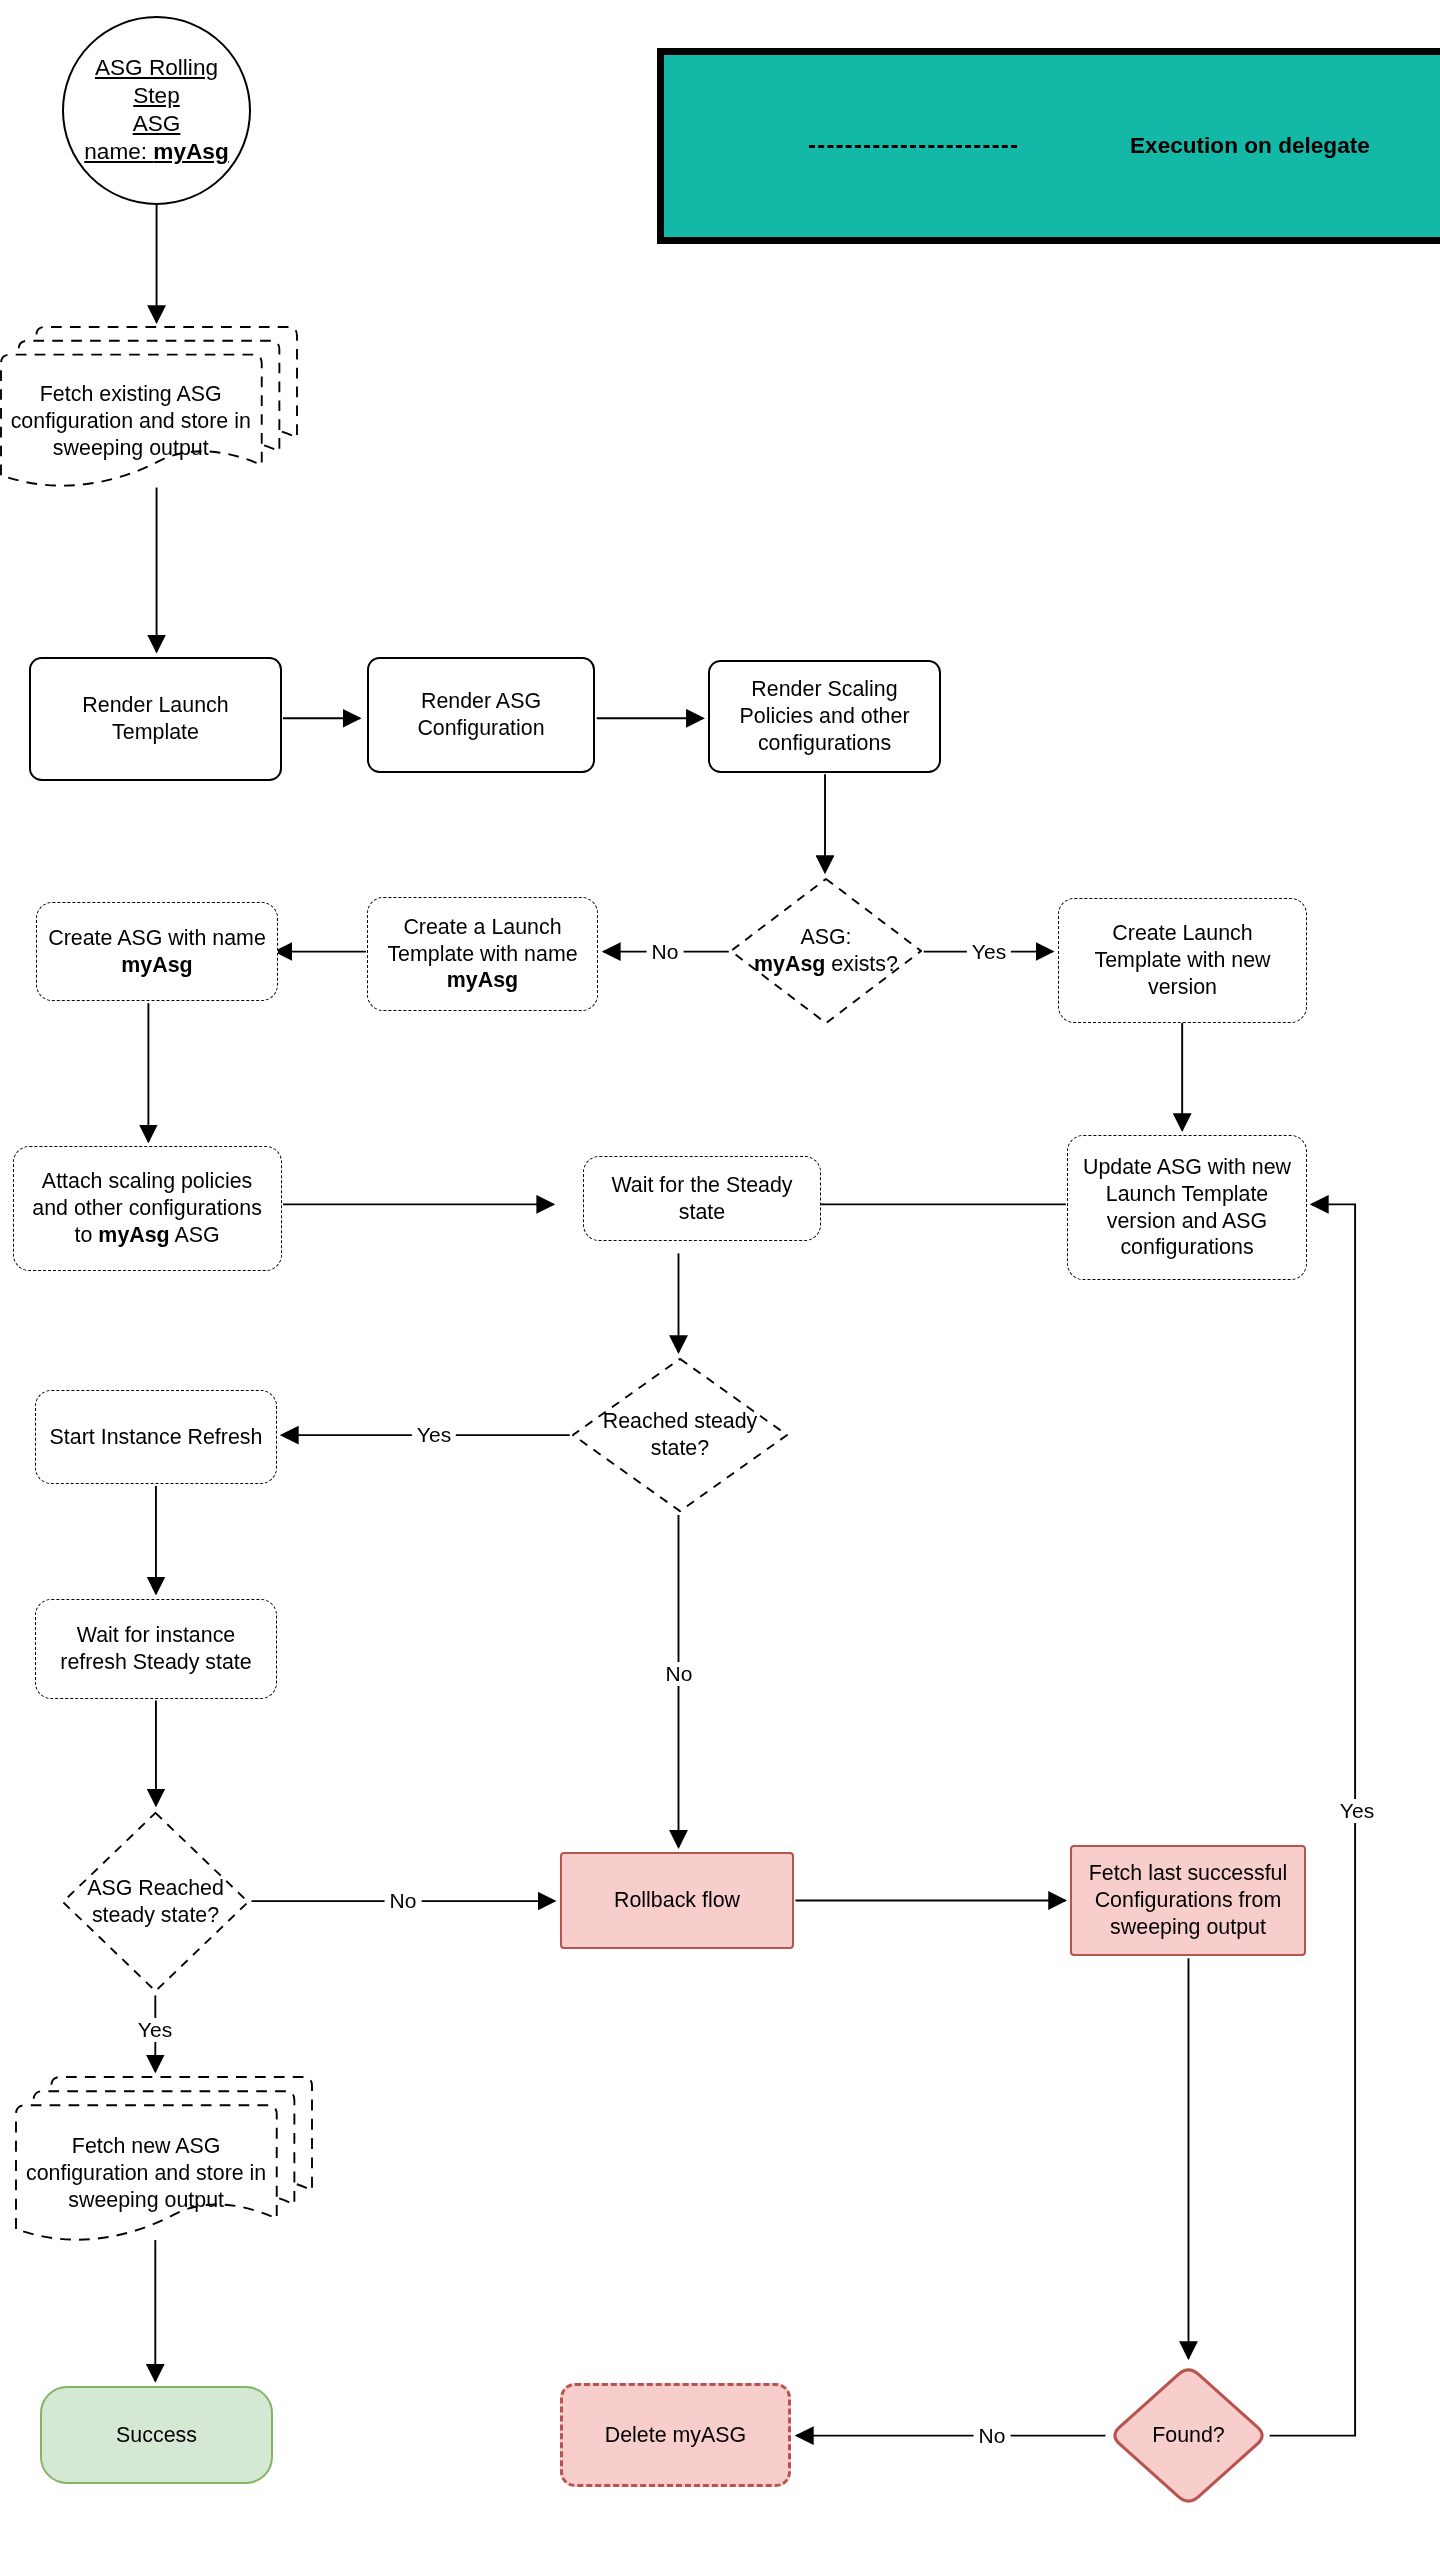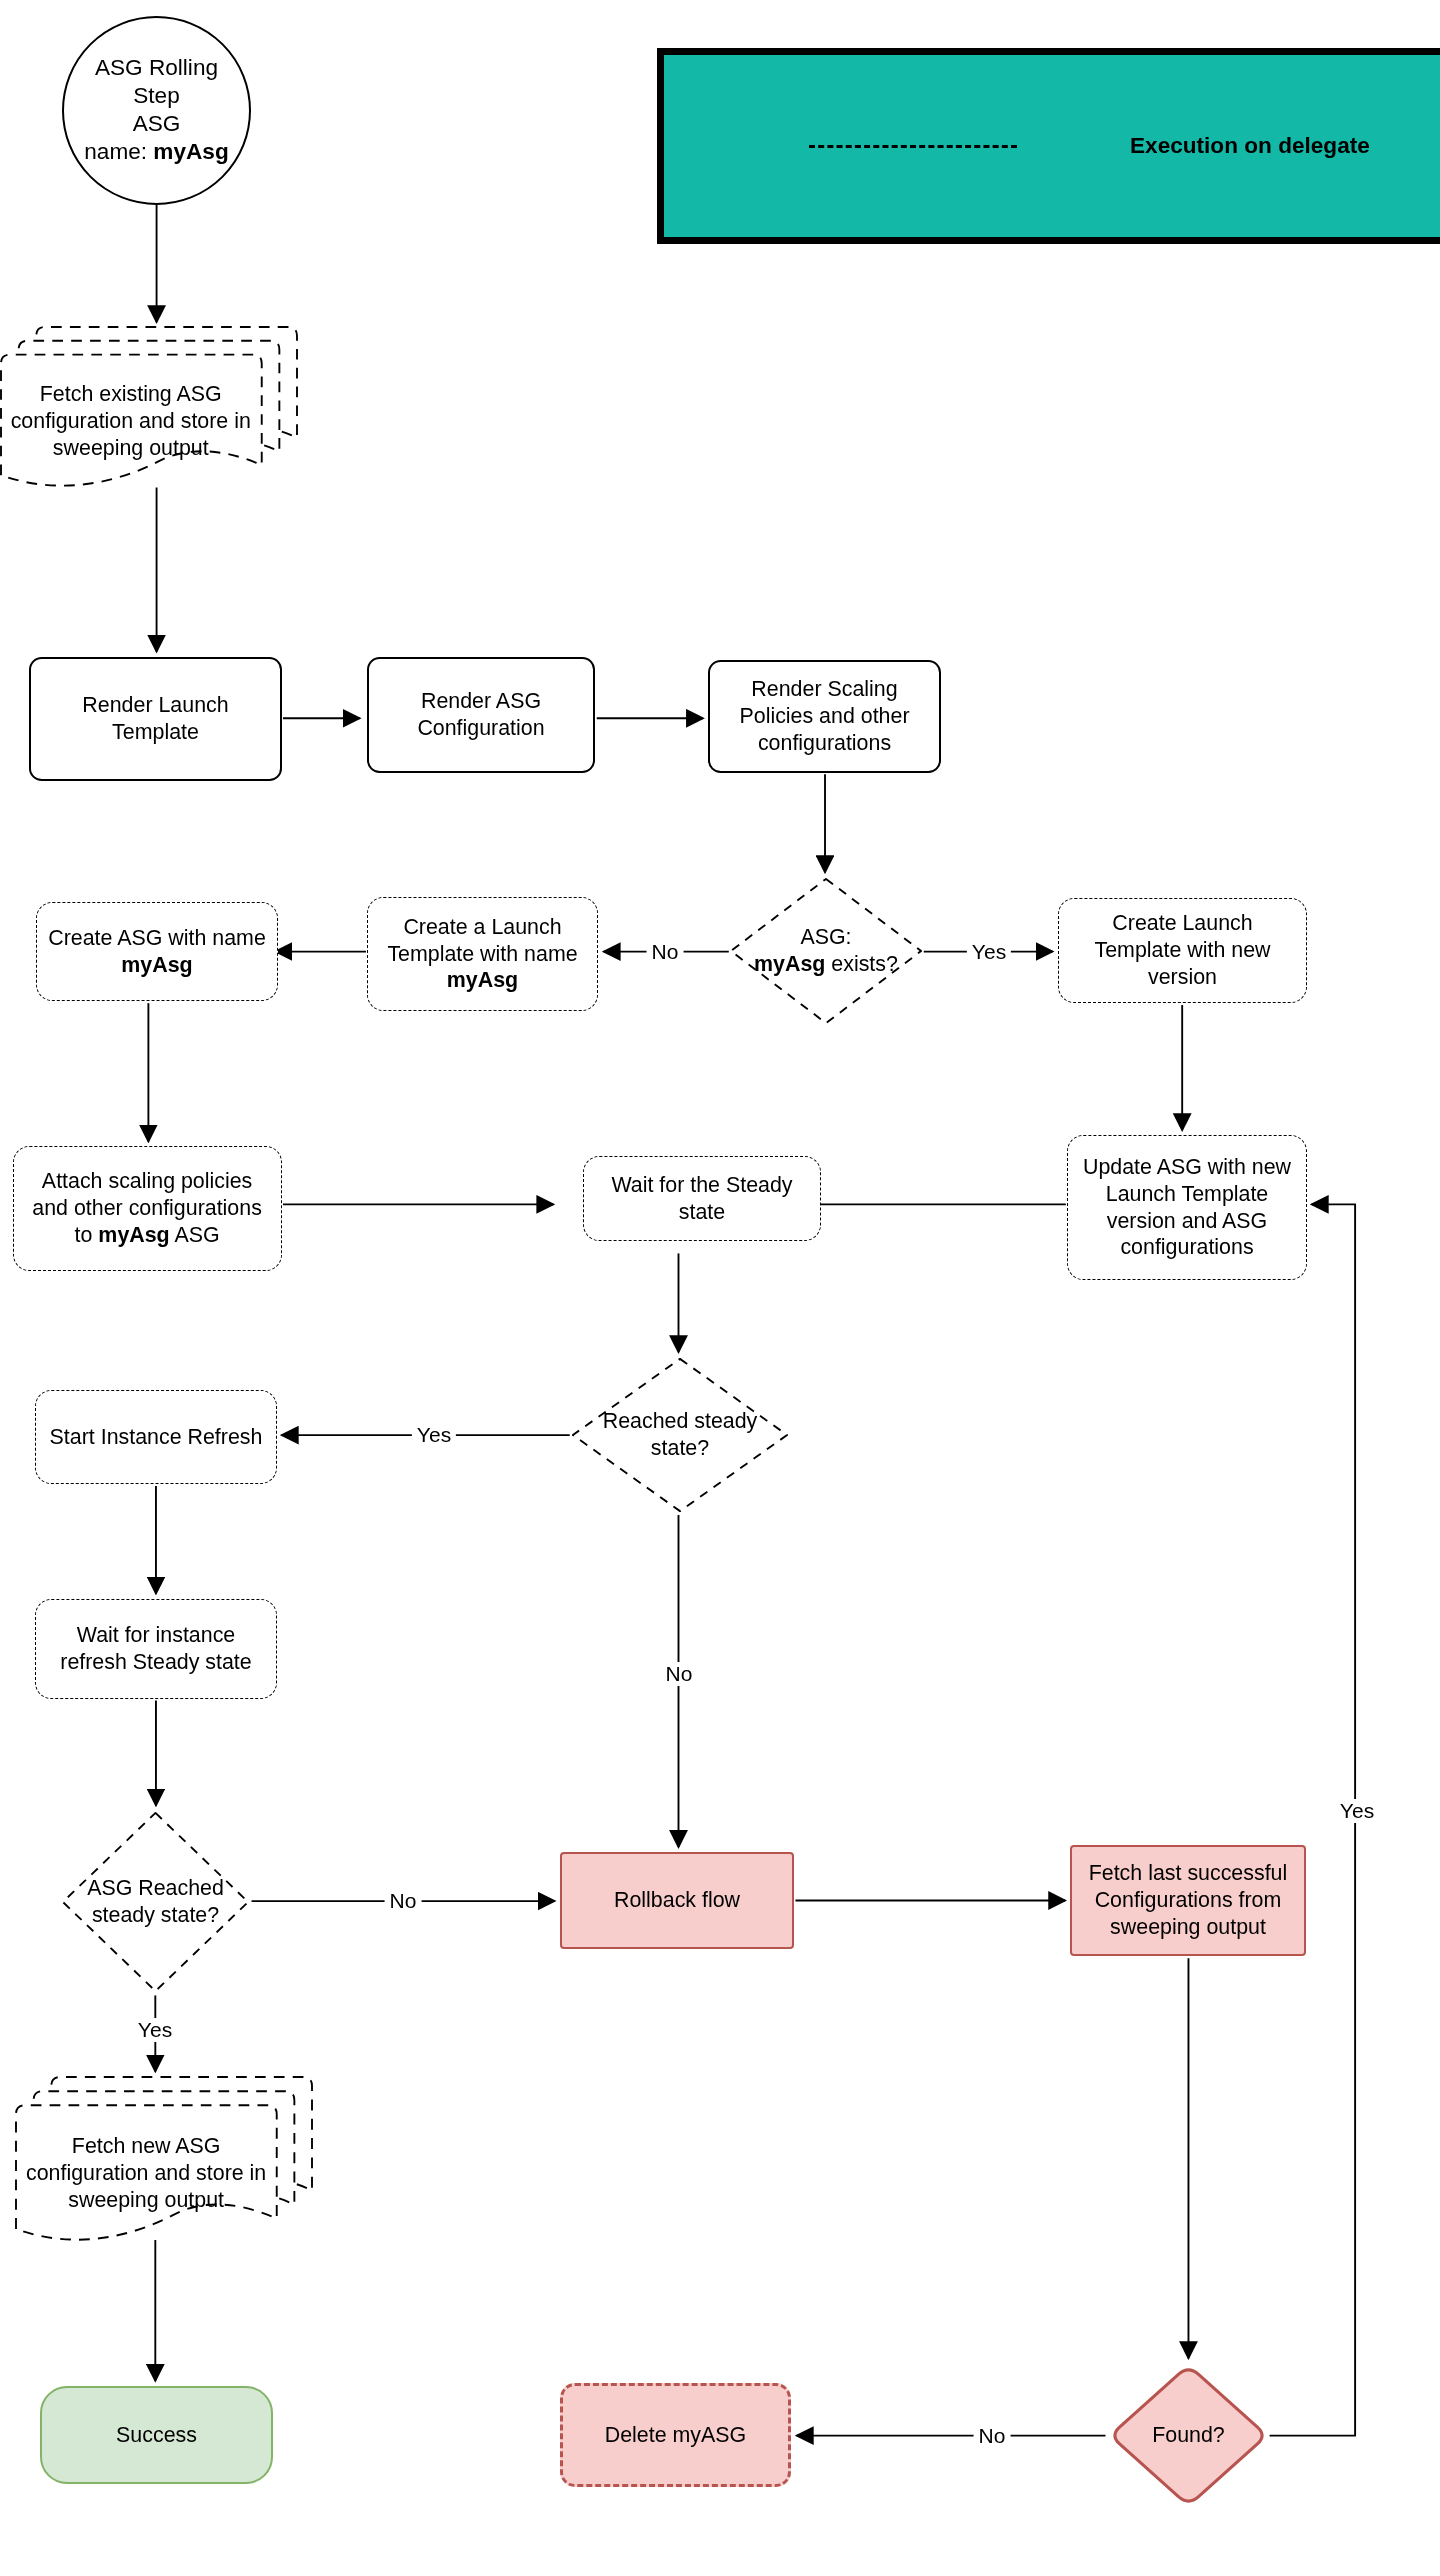--- a/index.html
+++ b/index.html
@@ -76,21 +76,21 @@
     <polyline points="2019,3873 2155,3873 2155,1915 2086,1915" marker-end="url(#arr)"></polyline>
   </svg>
 
   <div class="legend">
     <div class="legend-row">
       <span class="legend-line l-dashed"></span>
       <span class="legend-label">Execution on delegate</span>
     </div>
   </div>
 
-  <div class="node circle" style="left:62px;top:15.7px;width:189px;height:189px;">
+  <div class="node circle" style="left:62px;top:15.7px;width:189px;height:189px;text-decoration:underline;">
     <div>
       <span>ASG Rolling Step</span><br>
       <span>ASG</span><br>
       <span>name: </span><b>myAsg</b>
     </div>
   </div>
 
   <div class="shape-wrap multidoc" style="left:1px;top:327px;width:296px;height:157px;">
     <svg viewBox="0 0 470 250" preserveAspectRatio="none">
       <path class="sheet" d="M56,192 L56,14 Q56,0 70,0 L456,0 Q470,0 470,14 L470,176 C416,152 356,144 306,170 C236,206 146,224 56,192 Z"></path>
@@ -125,21 +125,21 @@
   <div class="node dashed-box" style="left:36px;top:902px;width:242px;height:99px;">
     <span>
       <span>Create ASG with name </span><b>myAsg</b><span></span>
     </span>
   </div>
   <div class="node dashed-box" style="left:367px;top:897px;width:231px;height:114px;">
     <span>
       <span>Create a Launch Template with name </span><b>myAsg</b><span></span>
     </span>
   </div>
-  <div class="node dashed-box" style="left:1058px;top:898px;width:249px;height:105px;">
+  <div class="node dashed-box" style="left:1058px;top:898px;width:249px;height:125px;">
     <span>Create Launch Template with new version</span>
   </div>
 
   <div class="node dashed-box" style="left:12.6px;top:1146px;width:269px;height:125px;">
     <span>
       <span>Attach scaling policies and other configurations to </span><b>myAsg</b><span> ASG</span>
     </span>
   </div>
   <div class="node dashed-box" style="left:583px;top:1156px;width:238px;height:85px;">
     <span>Wait for the Steady state</span>

